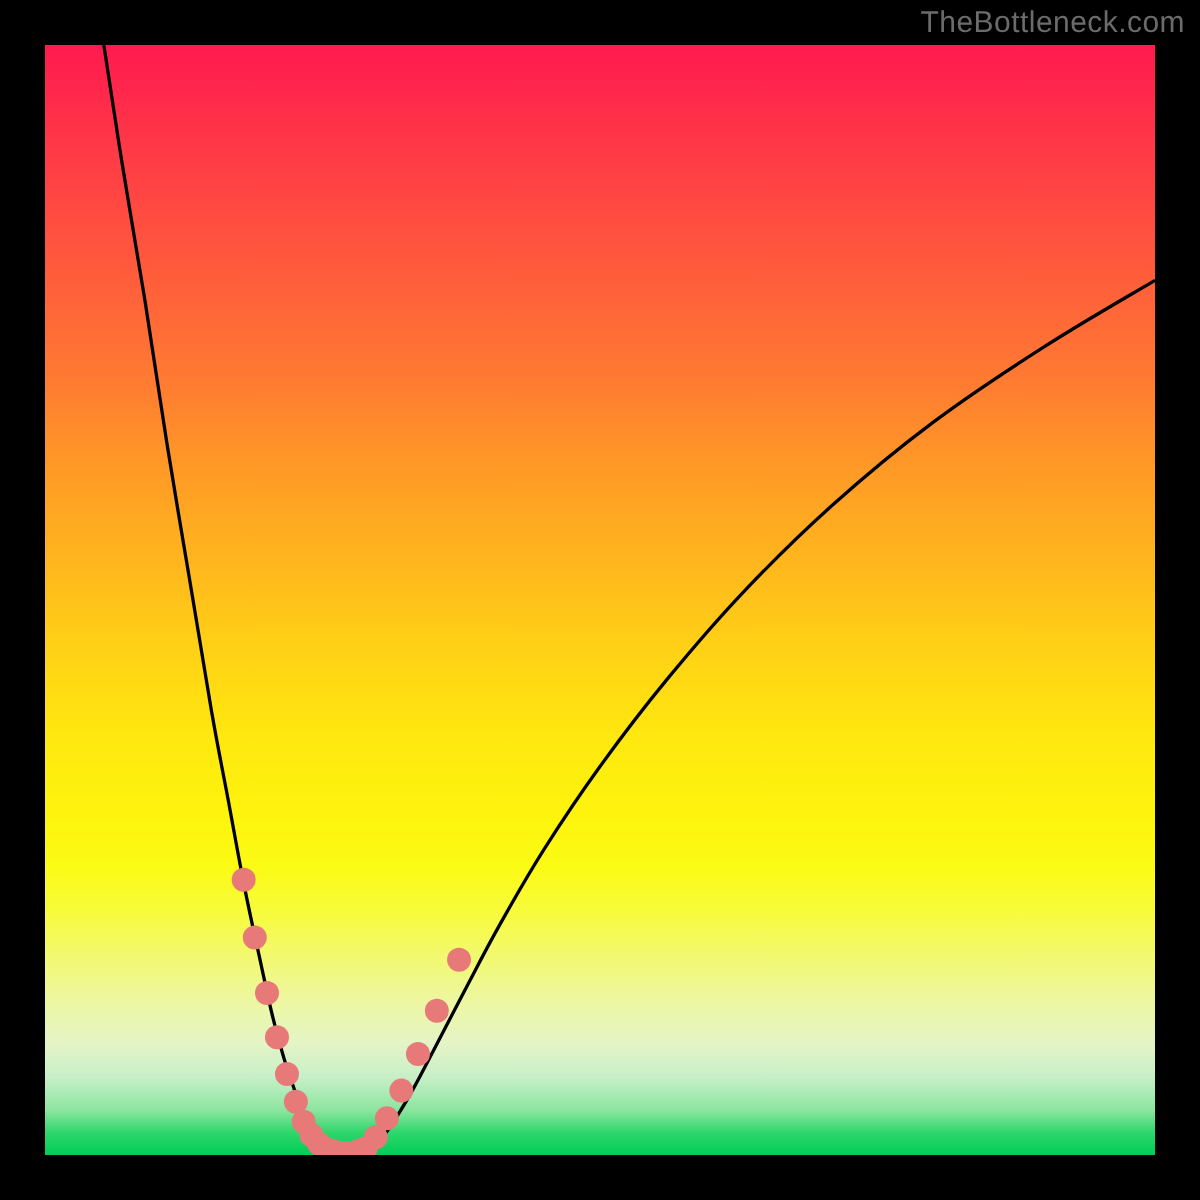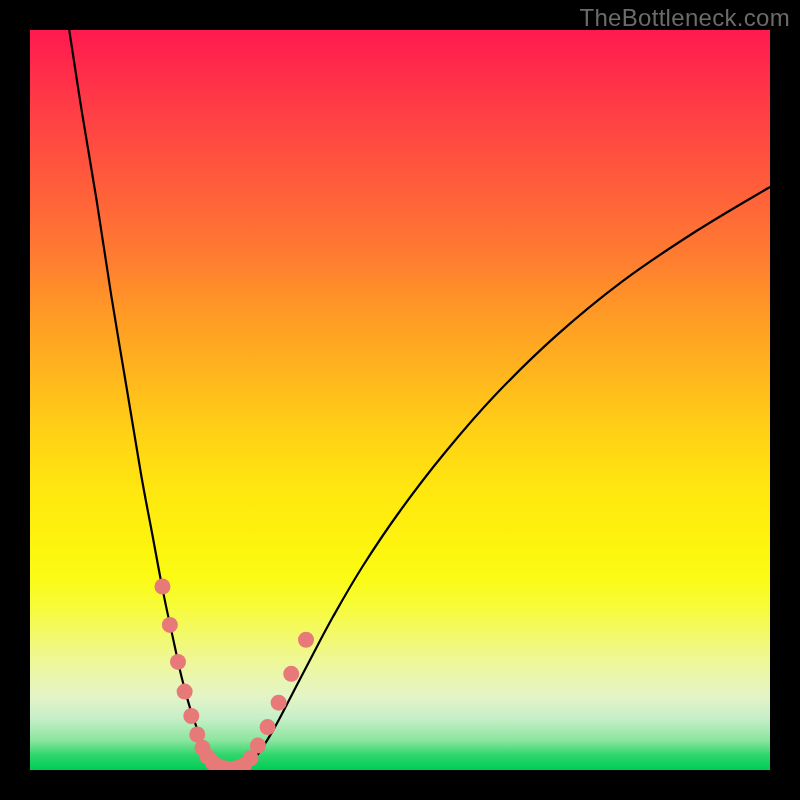--- a/index.html
+++ b/index.html
@@ -43,21 +43,21 @@
       #c7efc8 93%,
       #8be59e 96%,
       #2dd66b 98%,
       #00cd55 100%
     );
   }
   .watermark {
     position: absolute;
     top: 4px;
     right: 10px;
-    font-size: 24px;
+    font-size: 20px;
     font-weight: 400;
     color: #6b6b6b;
     letter-spacing: 0.3px;
   }
   svg.curves {
     position: absolute;
     top: 0;
     left: 0;
     width: 740px;
     height: 740px;

